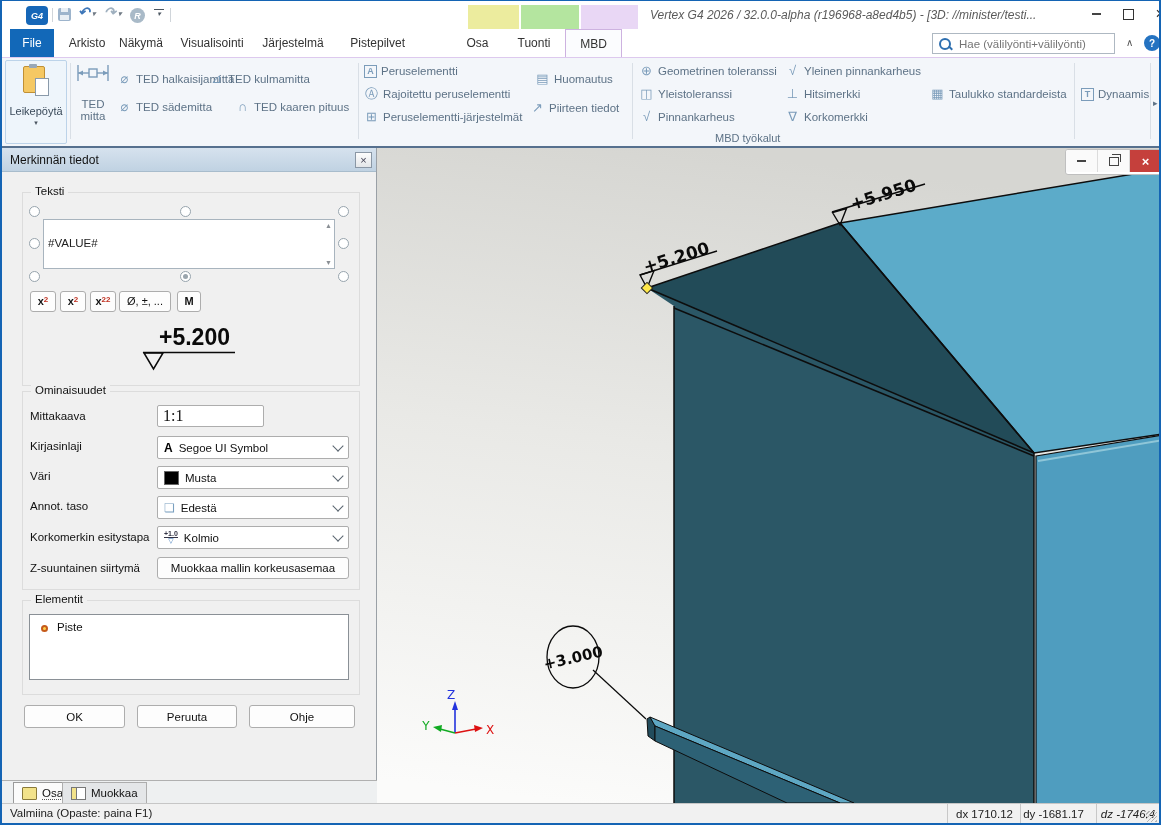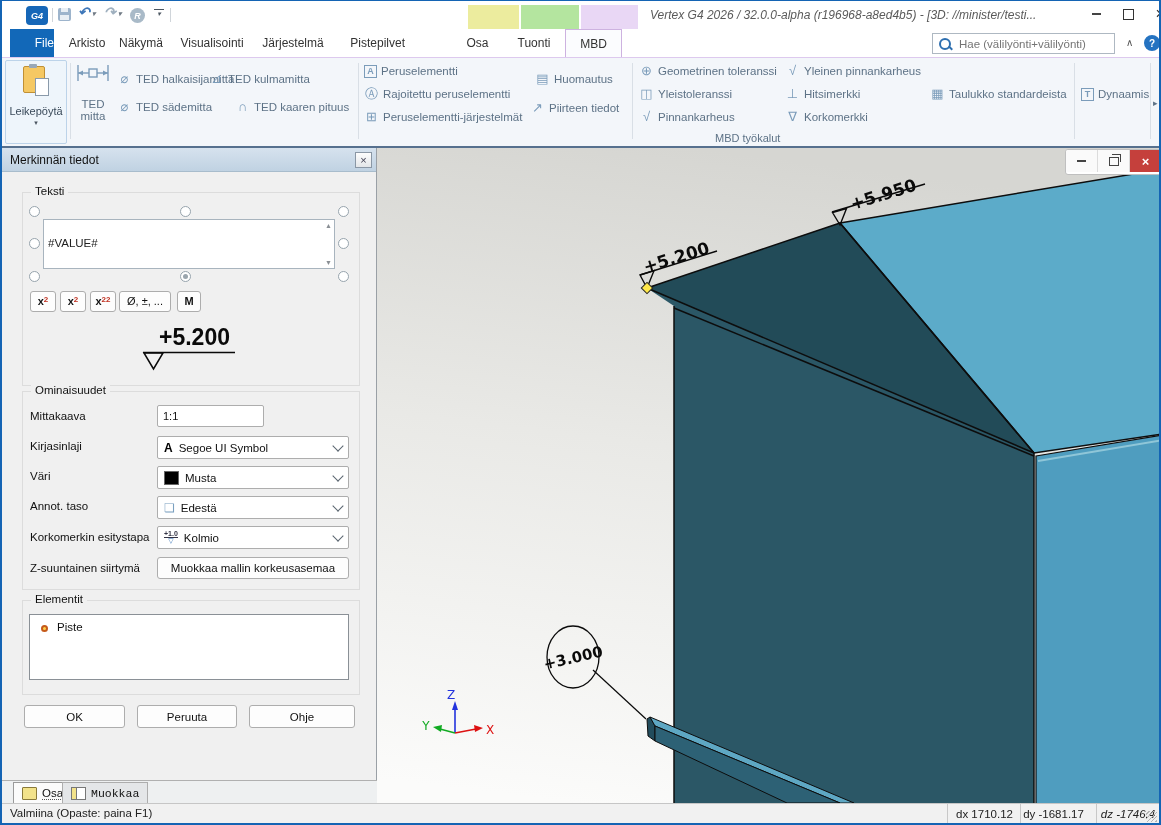--- a/index.html
+++ b/index.html
@@ -69,41 +69,41 @@
   .radio.sel::after{content:"";position:absolute;inset:2px;background:#9aa5ad;border-radius:50%;}
   .txtarea{position:absolute;left:41px;top:71px;width:292px;height:50px;background:#fff;border:1px solid #a8b4be;box-sizing:border-box;}
   .txtarea textarea{position:absolute;inset:0;border:none;resize:none;outline:none;font-size:11.5px;font-family:"Liberation Sans",sans-serif;color:#222;padding:2px 4px;background:transparent;margin-top:15px;}
   .scrar{position:absolute;right:2px;font-size:7px;color:#8a8f94;}
   .fmtbtn{position:absolute;top:143px;height:21px;background:#fdfdfd;border:1px solid #adadad;border-radius:3px;
     font-size:11px;color:#111;display:flex;align-items:flex-start;justify-content:center;box-sizing:border-box;padding-top:3px;font-weight:bold;}
   .fmtbtn sup,.fmtbtn sub{color:#c03020;font-size:8px;font-weight:bold;}
   .previewtxt{position:absolute;left:120px;top:176px;width:145px;text-align:center;font-size:23px;font-weight:bold;color:#0a0a0a;letter-spacing:0px;}
   .lblrow{position:absolute;left:28px;font-size:11.5px;color:#111;}
   .inputbox{position:absolute;background:#fff;border:1px solid #adadad;border-radius:2px;box-sizing:border-box;}
-  .inputbox input{border:none;outline:none;width:100%;height:100%;font-size:11px;padding:0 5px;font-family:Liberation Sans, sans-serif;color:#111;background:transparent;box-sizing:border-box;}
+  .inputbox input{border:none;outline:none;width:100%;height:100%;font-size:16px;padding:0 5px;font-family:Liberation Serif, serif;color:#111;background:transparent;box-sizing:border-box;}
   .combo{position:absolute;display:flex;align-items:center;background:#fff;border:1px solid #adadad;border-radius:2px;
     font-size:11.5px;color:#111;padding:0 6px;gap:6px;box-sizing:border-box;}
   .combo .chev{margin-left:auto;width:7px;height:7px;border-right:1.5px solid #5a6570;border-bottom:1.5px solid #5a6570;transform:rotate(45deg);margin-top:-4px;flex:0 0 auto;}
   .cicon-a{font-weight:bold;color:#000;font-size:12px;}
   .swatch{width:13px;height:12px;background:#000;border:1px solid #666;flex:0 0 auto;}
   .cicon-cube{color:#7aa0c0;font-size:12px;}
   .cicon-elev{display:flex;flex-direction:column;align-items:center;line-height:6px;flex:0 0 auto;}
   .cicon-elev .t{font-size:7px;color:#334;border-bottom:1px solid #334;font-weight:bold;}
   .cicon-elev .b{font-size:7px;color:#2a6ab0;}
   .btn{position:absolute;background:#fdfdfd;border:1px solid #adadad;border-radius:3px;font-size:11.5px;color:#111;
     display:flex;align-items:center;justify-content:center;box-sizing:border-box;}
   .listbox{position:absolute;left:27px;top:466px;width:320px;height:66px;background:#fff;border:1px solid #8a9096;box-sizing:border-box;}
   .lidot{position:absolute;left:11px;top:10px;width:7px;height:7px;border-radius:50%;border:2px solid #c55a1a;background:#ffd24a;box-sizing:border-box;}
   .litext{position:absolute;left:27px;top:6px;font-size:11.5px;color:#111;}
   
   .ptabbar{position:absolute;left:0;top:632px;width:375px;height:23px;background:#eef0f1;border-top:1px solid #b0b0b0;box-sizing:border-box;}
   .ptab{position:absolute;top:1px;height:21px;display:flex;align-items:center;gap:5px;padding:0 8px;font-size:11.5px;color:#111;
     border:1px solid #9a9a9a;border-bottom:none;box-sizing:border-box;}
   .ptab.active{background:#fbfbfb;}
-  .ptab.inactive{background:#e4e6e8;border-color:#adadad;font-family:Liberation Mono, monospace;}
+  .ptab.inactive{background:#e4e6e8;border-color:#adadad;}
   .ptab.active .plabel{border-bottom:1px dotted #555;}
   .osa-ic{width:13px;height:11px;background:#f2e28a;border:1px solid #8a7a3a;border-radius:1px;flex:0 0 auto;}
   .muo-ic{width:13px;height:11px;background:#fff;border:1px solid #777;position:relative;flex:0 0 auto;}
   .muo-ic::before{content:"";position:absolute;left:0;top:0;width:4px;height:100%;background:#f2e28a;border-right:1px solid #777;}
   
   .viewport{position:absolute;left:375px;top:147px;width:786px;height:655px;background:#e4e4e0;}
   .mdibar{position:absolute;right:1px;top:1px;height:24px;display:flex;background:#fff;border:1px solid #bfbfbf;border-radius:3px;overflow:hidden;}
   .mdibtn{width:31px;height:22px;display:flex;align-items:center;justify-content:center;border-left:1px solid #dcdcdc;background:#fafafa;color:#444;font-size:12px;}
   .mdibtn:first-child{border-left:none;}
   .mdibtn.close{background:#c5403c;color:#fff;font-size:13px;font-weight:bold;}
@@ -141,21 +141,21 @@
         <span class="maxi"></span>
       </div>
     <div class="winbtn" style="left:1128px;font-size:16px;">×</div>
 
     <div class="ctx osa" style="left:450px;width:51px;"></div>
     <div class="ctx tuonti" style="left:503px;width:58px;"></div>
     <div class="ctx mbd" style="left:563px;width:57px;"></div>
   </div>
 
   <div class="tabrow">
-    <div class="mtab file" style="left:8px;width:44px;text-align:right;">File</div>
+    <div class="mtab file" style="left:8px;width:44px;">File</div>
     <div class="mtab" style="left:60px;width:50px;">Arkisto</div>
     <div class="mtab" style="left:113px;width:52px;">Näkymä</div>
     <div class="mtab" style="left:172px;width:76px;">Visualisointi</div>
     <div class="mtab" style="left:255px;width:72px;">Järjestelmä</div>
     <div class="mtab" style="left:335px;width:68px;text-align:right;">Pistepilvet</div>
     <div class="mtab" style="left:450px;width:51px;">Osa</div>
     <div class="mtab" style="left:503px;width:58px;">Tuonti</div>
     <div class="mtab active" style="left:563px;width:57px;">MBD</div>
     <div class="searchbox">
       <span class="mag"></span>

